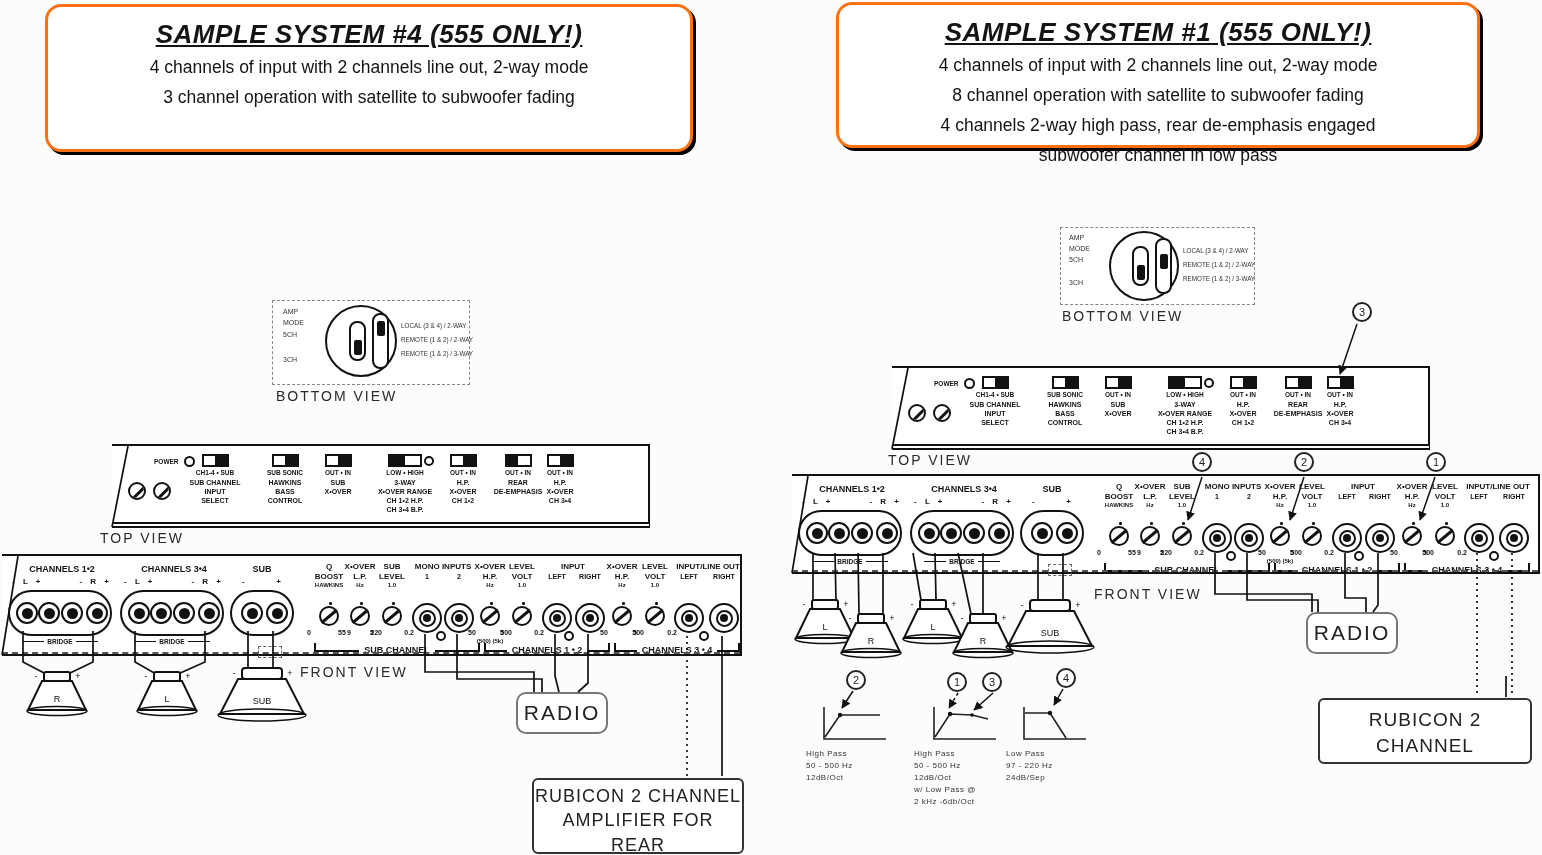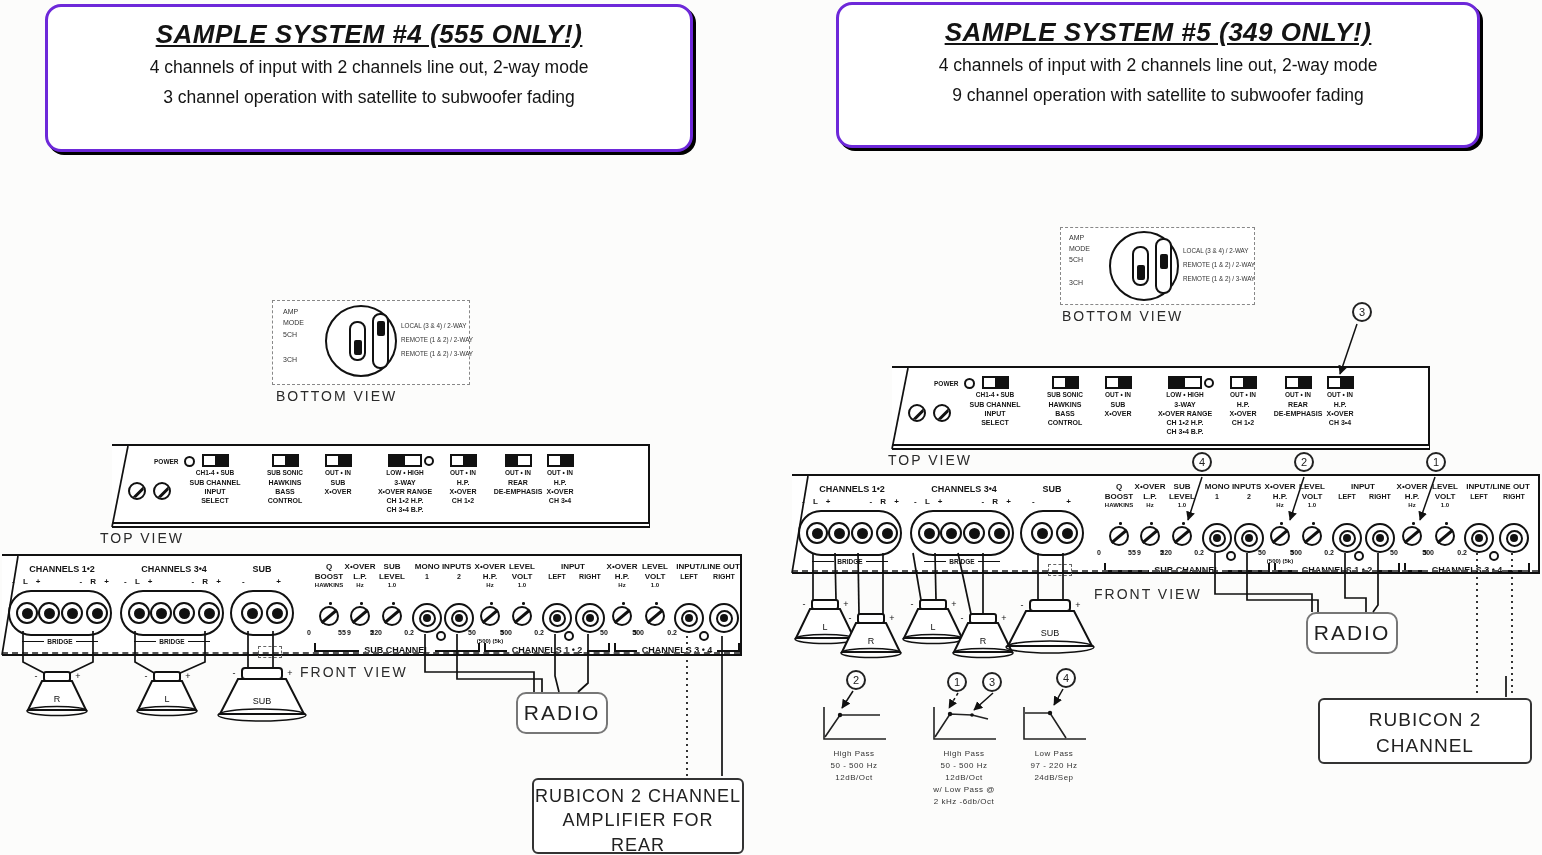--- a/index.html
+++ b/index.html
@@ -1,21 +1,21 @@
 <!DOCTYPE html>
 <html><head>
 <meta charset="utf-8">
 <style>
   * { margin:0; padding:0; box-sizing:border-box; }
   body { background:#e8e8e6; }
   .page { position:relative; width:1542px; height:855px; background:#fcfcfb;
           font-family:"Liberation Sans", sans-serif; color:#141414; overflow:hidden; }
 
   
-  .tbox { position:absolute; border:3px solid #6d28d9; border-radius:16px; background:#fff;
+  .tbox { position:absolute; border:3px solid #f97316; border-radius:16px; background:#fff;
           box-shadow:3px 3px 0 0 #000; text-align:center; padding-top:12px; }
   .tbox .t { font-size:26px; font-weight:bold; font-style:italic; text-decoration:underline; letter-spacing:.5px; }
   .tbox .d { font-size:17.5px; line-height:1.42; margin-top:5px; }
 
   
   .cap { position:absolute; font-size:14px; letter-spacing:2px; color:#2a2a2a; }
 
   
   .panel { position:absolute; background:#fff; border:2px solid #111; border-left:none; }
   .topview { border-bottom:6px double #111; }
@@ -76,21 +76,21 @@
 
   
   .radio { position:absolute; border:2px solid #777; border-radius:10px; background:#fff;
            display:flex; align-items:center; justify-content:center; font-size:21px; letter-spacing:2px; color:#222; }
   .ampbox { position:absolute; border:2px solid #333; border-radius:6px; background:#fff; text-align:center;
             font-size:18px; letter-spacing:1px; color:#222; line-height:1.35; padding-top:4px; }
   .circnum { position:absolute; width:20px; height:20px; border:2px solid #222; border-radius:50%; background:#fff;
              display:flex; align-items:center; justify-content:center; font-size:11px; color:#222; z-index:5; }
 
   .spk text { font:9px "Liberation Sans", sans-serif; fill:#111; }
-  .graphcap { position:absolute; font-size:8px; color:#333; text-align:center; line-height:1.5; letter-spacing:.5px; }
+  .graphcap { position:absolute; font-size:8px; color:#333; text-align:left; line-height:1.5; letter-spacing:.5px; }
   svg.overlay { position:absolute; left:0; top:0; z-index:2; pointer-events:none; }
   .spk, .gph { position:absolute; z-index:3; }
 </style>
 </head>
 <body>
 
 <div class="page">
 
   <svg class="overlay" width="1542" height="855">
     <defs>
@@ -493,23 +493,25 @@
 
   <div class="radio" style="left:516px; top:692px; width:92px; height:42px;">
     <span>RADIO</span>
   </div>
   <div class="ampbox" style="left:532px; top:778px; width:212px; height:76px;">
     <div>RUBICON 2 CHANNEL</div>
       <div>AMPLIFIER FOR REAR</div>
   </div>
 
   <div class="tbox" style="left:836px; top:2px; width:644px; height:146px;">
-    <div class="t">SAMPLE SYSTEM #5 (349 ONLY!)</div>
+    <div class="t">SAMPLE SYSTEM #1 (555 ONLY!)</div>
     <div class="d">4 channels of input with 2 channels line out, 2-way mode</div>
-    <div class="d">9 channel operation with satellite to subwoofer fading</div>
+    <div class="d">8 channel operation with satellite to subwoofer fading</div>
+    <div class="d">4 channels 2-way high pass, rear de-emphasis engaged</div>
+    <div class="d">subwoofer channel in low pass</div>
   </div>
 
   <div class="bvbox" style="left:1060px; top:227px; width:195px; height:78px;">
     <div class="bvtext" style="left:8px; top:5px;">
       <div>AMP</div>
       <div>MODE</div>
       <div style="margin-top:1px;">5CH</div>
       <div style="margin-top:12px;">3CH</div>
     </div>
     <div class="bvcircle" style="left:48px; top:3px; width:70px; height:70px;"></div>

